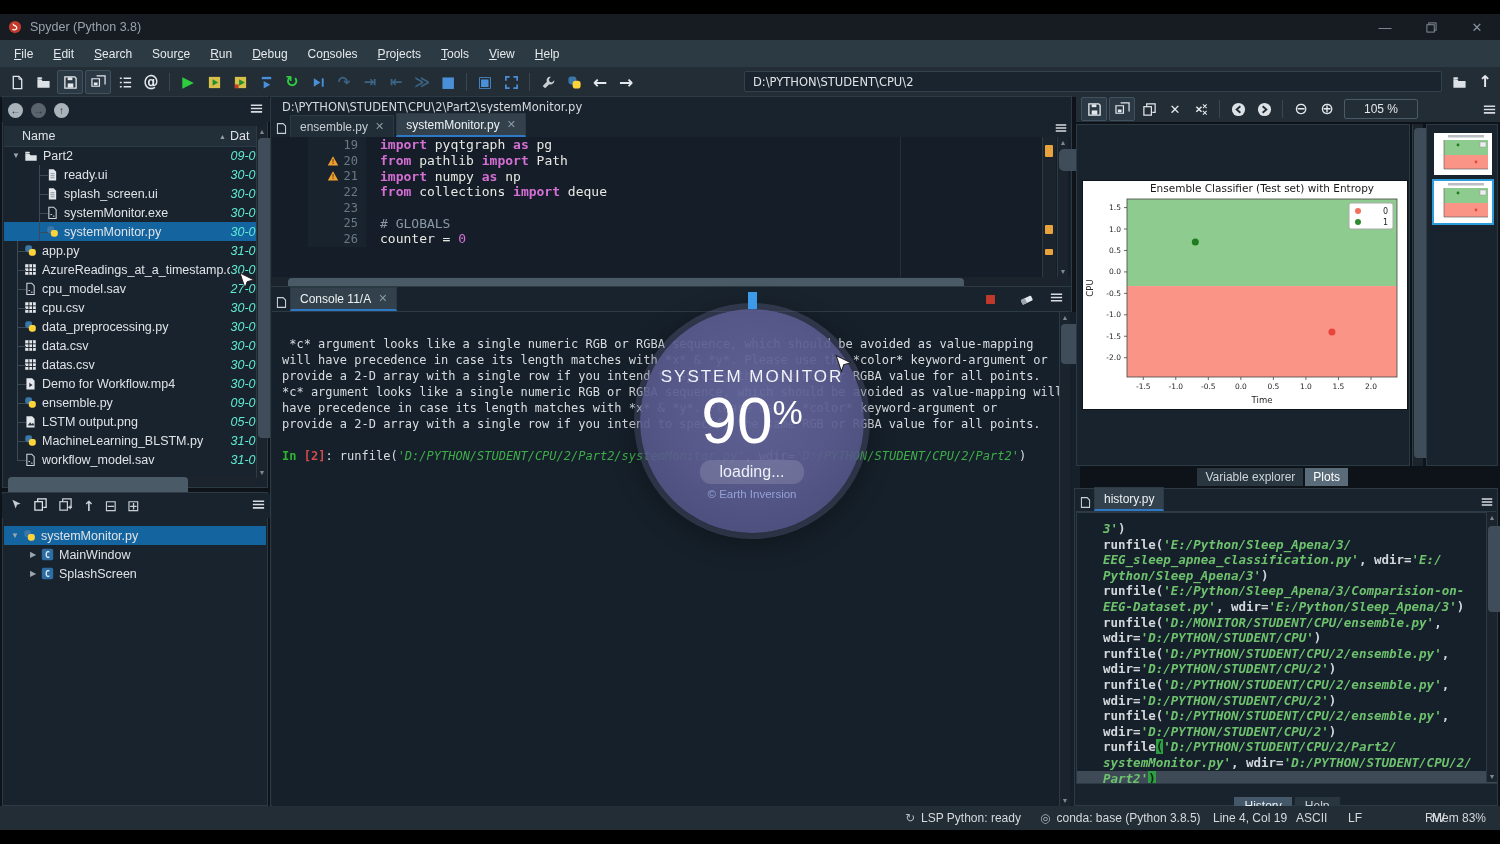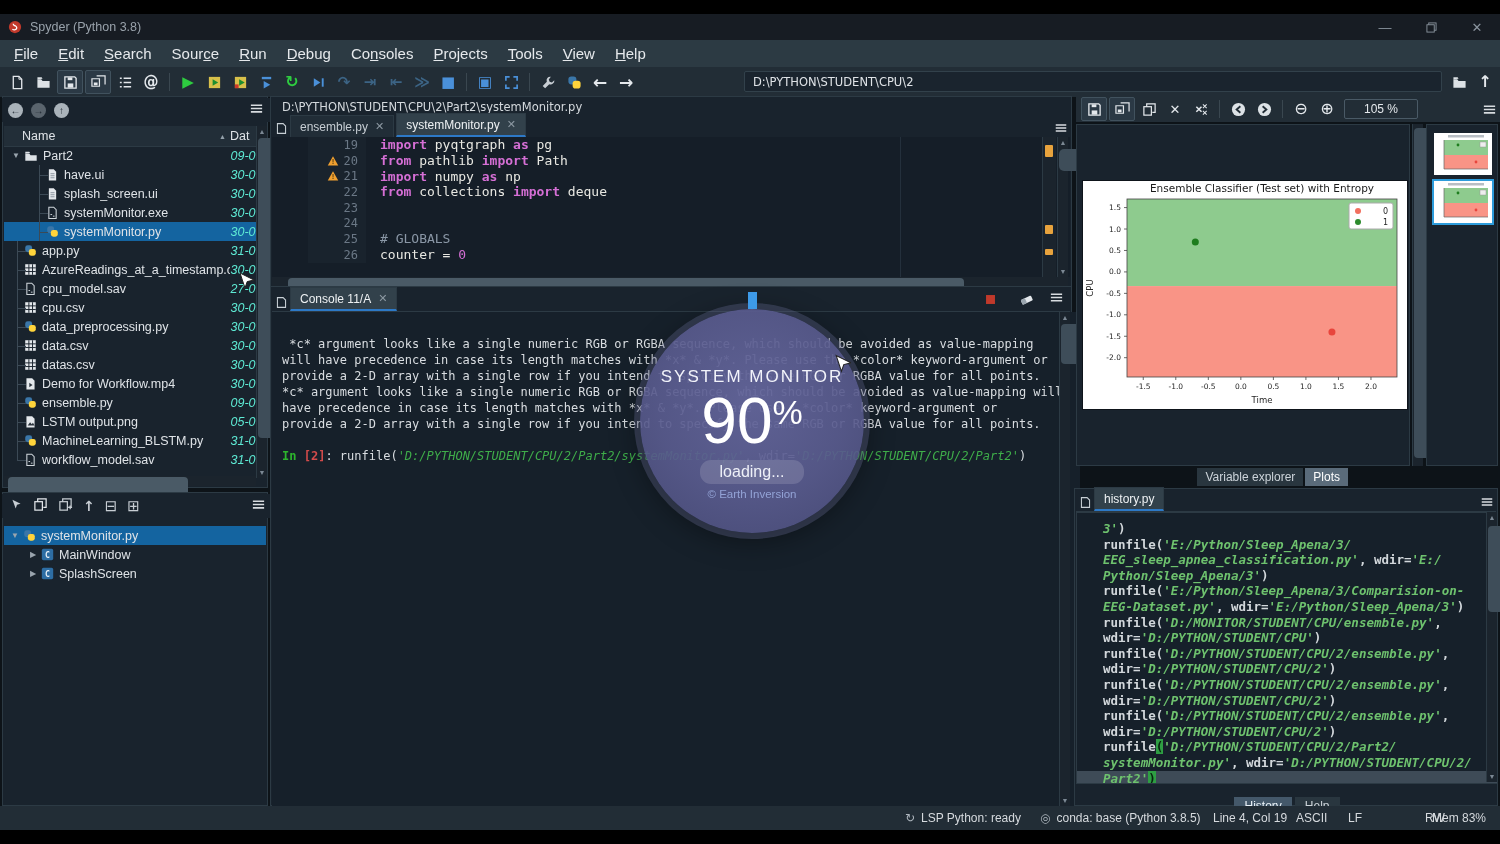--- a/index.html
+++ b/index.html
@@ -6,21 +6,21 @@
   body{width:1500px;height:844px;position:relative;overflow:hidden;
        font-family:"Liberation Sans",sans-serif;-webkit-font-smoothing:antialiased;}
   .app{position:absolute;top:14px;left:0;width:1500px;height:816px;background:#0d1318;}
   
   .titlebar{position:absolute;top:0;left:0;right:0;height:26px;background:#171c23;
             display:flex;align-items:center;color:#99a2ab;font-size:12.5px;}
   .titlebar .logo{margin:0 8px 0 8px;display:flex;}
   .winctl{position:absolute;top:0;height:26px;width:46px;display:flex;align-items:center;justify-content:center;color:#8a949e;font-size:13px;}
   
   .menubar{position:absolute;top:26px;left:0;right:0;height:27px;background:#2c3a43;
-           display:flex;align-items:center;color:#e6e9ec;font-size:15px;padding-left:4px;}
+           display:flex;align-items:center;color:#e6e9ec;font-size:12px;padding-left:4px;}
   .menubar .mi{padding:0 10px;cursor:default;}
   
   .toolbar{position:absolute;top:53px;left:0;right:0;height:30px;background:#222d36;
            display:flex;align-items:center;padding-left:4px;}
   .tbtn{width:26px;height:24px;display:flex;align-items:center;justify-content:center;flex:0 0 auto;}
   .tbtn.boxed{border:1px solid #41525e;background:#2b3945;border-radius:2px;width:24px;height:22px;margin:0 1px;}
   .tsep{width:1px;height:18px;background:#3a4750;margin:0 5px;flex:0 0 auto;}
   .glyph{font-family:"DejaVu Sans",sans-serif;line-height:1;}
   .pathbox{position:absolute;left:744px;top:4px;width:698px;height:21px;background:#1a242e;
            border:1px solid #32414b;border-radius:2px;color:#dfe3e7;font-size:11.5px;
@@ -316,21 +316,21 @@
         <i class="gv" style="left: 35px;"></i>
         <i class="gh" style="left: 35px; width: 9px;"></i>
         <span style="flex: 0 0 28px;"></span>
         <span class="fexp"></span>
         <span class="ficon">
           <svg viewBox="0 0 16 16" width="13" height="13">
             <path d="M3.5 1.5h6l3 3v11h-9z" fill="#e4e8ec"></path>
             <path d="M5.5 7h5M5.5 9.5h5M5.5 12h5" stroke="#7b8691" stroke-width="1"></path>
           </svg>
         </span>
-        <span class="fname">have.ui</span>
+        <span class="fname">ready.ui</span>
         <span class="fdate">30-0</span>
       </div>
       <div class="frow">
         <i class="gv" style="left: 35px;"></i>
         <i class="gh" style="left: 35px; width: 9px;"></i>
         <span style="flex: 0 0 28px;"></span>
         <span class="fexp"></span>
         <span class="ficon">
           <svg viewBox="0 0 16 16" width="13" height="13">
             <path d="M3.5 1.5h6l3 3v11h-9z" fill="#e4e8ec"></path>
@@ -663,27 +663,20 @@
         <span class="gut">
           <span style="width: 13px; display: flex;"></span>
           <span class="lno">22</span>
         </span>
         <span class="src"><span class="t-kw">from</span><span> collections </span><span class="t-kw">import</span><span> deque</span></span>
       </div>
       <div class="eline">
         <span class="gut">
           <span style="width: 13px; display: flex;"></span>
           <span class="lno">23</span>
-        </span>
-        <span class="src"></span>
-      </div>
-      <div class="eline">
-        <span class="gut">
-          <span style="width: 13px; display: flex;"></span>
-          <span class="lno">24</span>
         </span>
         <span class="src"></span>
       </div>
       <div class="eline">
         <span class="gut">
           <span style="width: 13px; display: flex;"></span>
           <span class="lno">25</span>
         </span>
         <span class="src"><span class="t-cm"># GLOBALS</span></span>
       </div>

